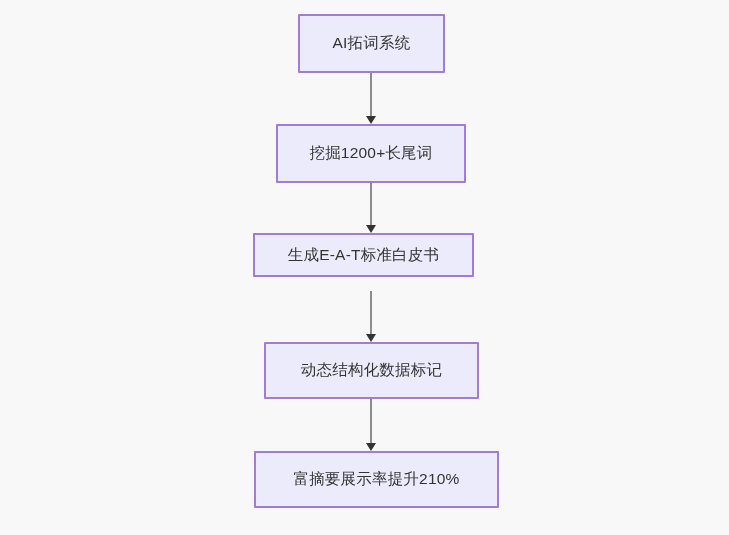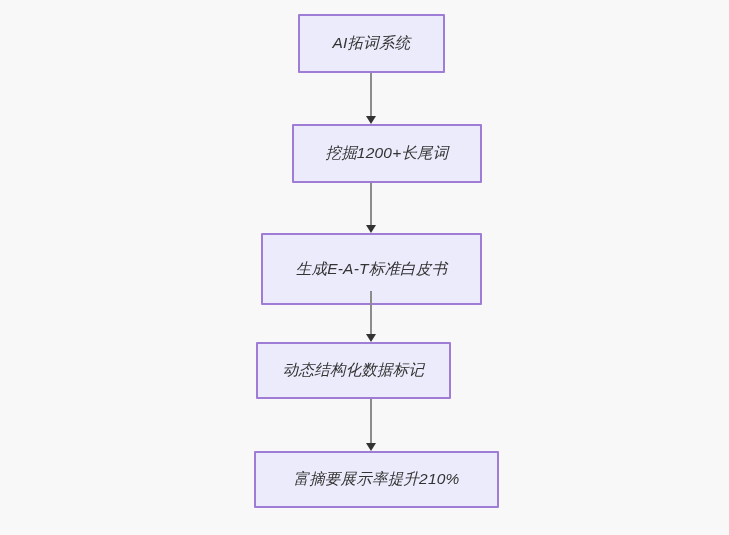--- a/index.html
+++ b/index.html
@@ -28,33 +28,32 @@
     border: 2px solid #9f7cd6;
     border-radius: 1px;
     display: flex;
     align-items: center;
     justify-content: center;
     color: #333333;
     font-size: 15.5px;
     line-height: 1.2;
     letter-spacing: 0.2px;
     white-space: nowrap;
-    font-style: italic;
     -webkit-font-smoothing: antialiased;
   }
 
   .node-label {
     display: block;
   }
 
   
   #node-0 { left: 298px; top: 14px;  width: 147px; height: 59px; }
-  #node-1 { left: 276px; top: 124px; width: 190px; height: 59px; margin-left: 16px; }
-  #node-2 { left: 261px; top: 233px; width: 221px; height: 72px; }
-  #node-3 { left: 256px; top: 342px; width: 195px; height: 57px; }
+  #node-1 { left: 276px; top: 124px; width: 190px; height: 59px; }
+  #node-2 { left: 253px; top: 233px; width: 221px; height: 44px; }
+  #node-3 { left: 264px; top: 342px; width: 215px; height: 57px; }
   #node-4 { left: 254px; top: 451px; width: 245px; height: 57px; }
 
   
   .edge {
     position: absolute;
     left: 370px;
     width: 2px;
     background: #8c8c8c;
   }
   .edge-0 { top: 73px;  height: 43px; }

